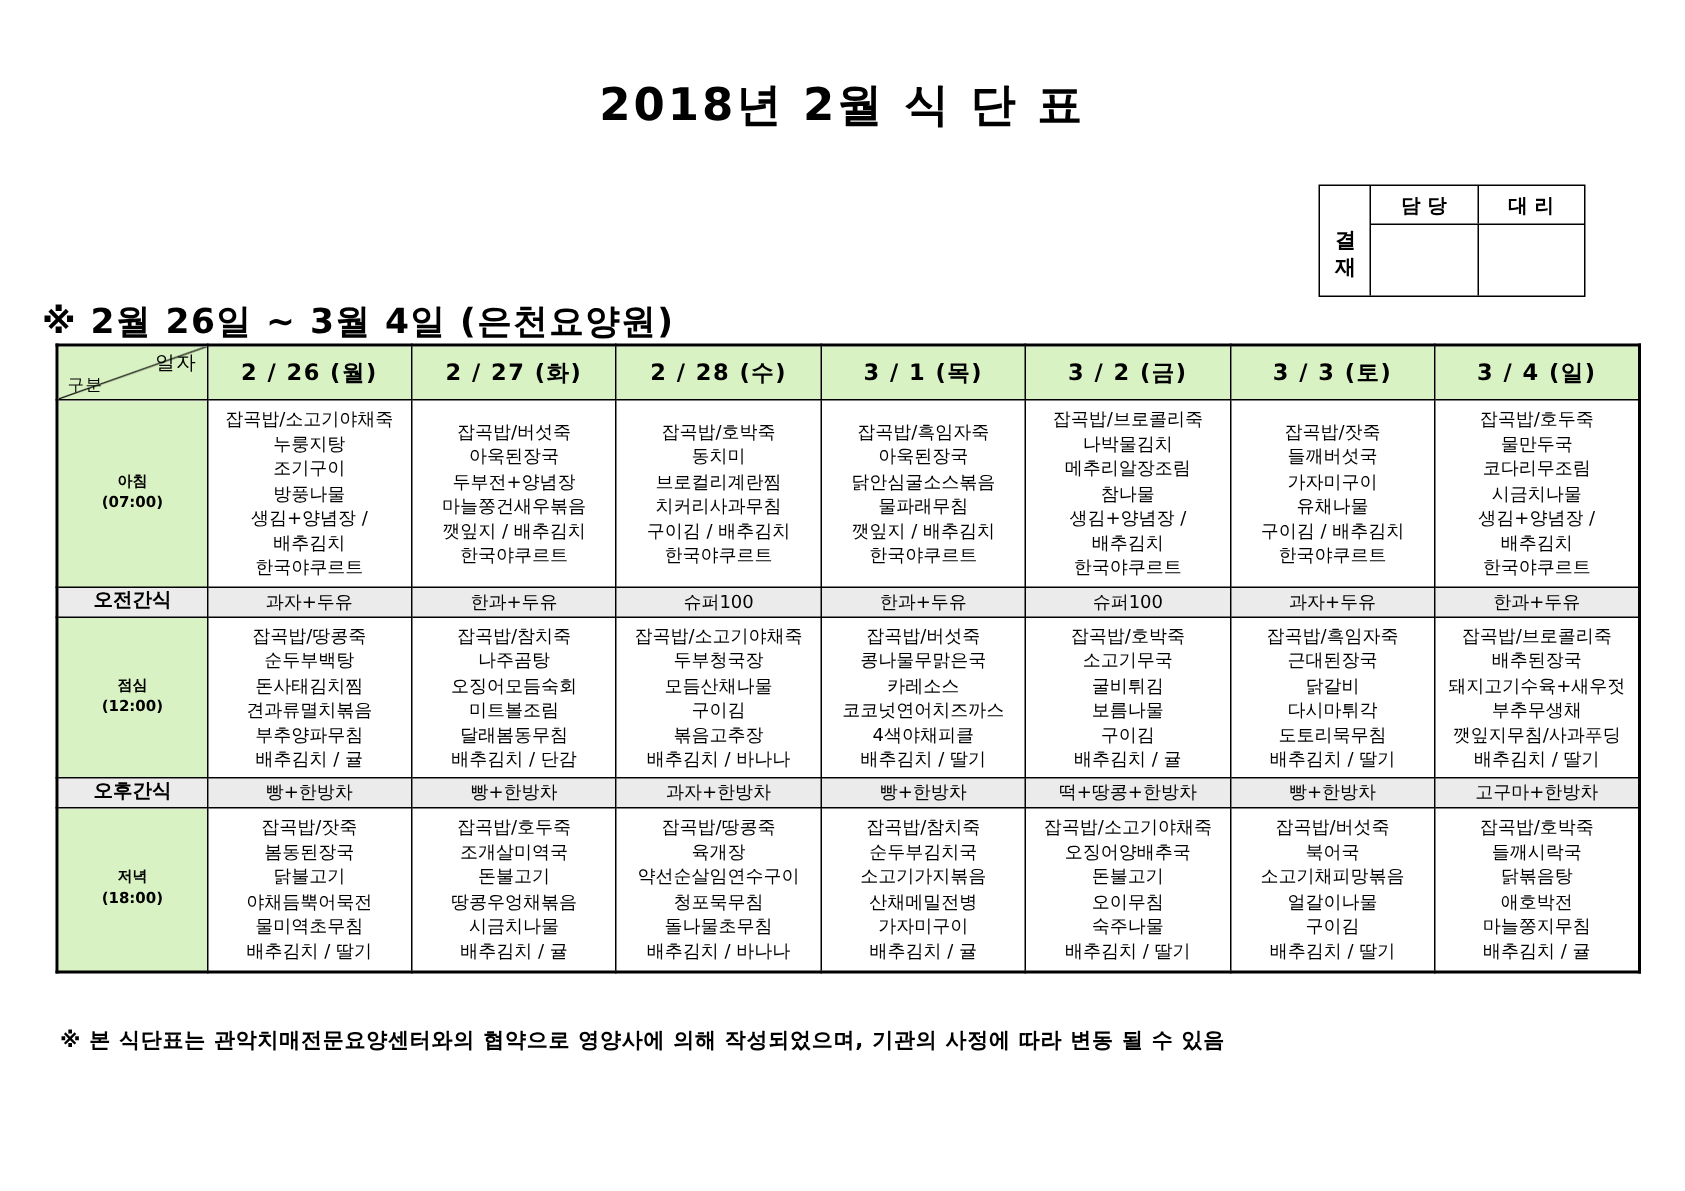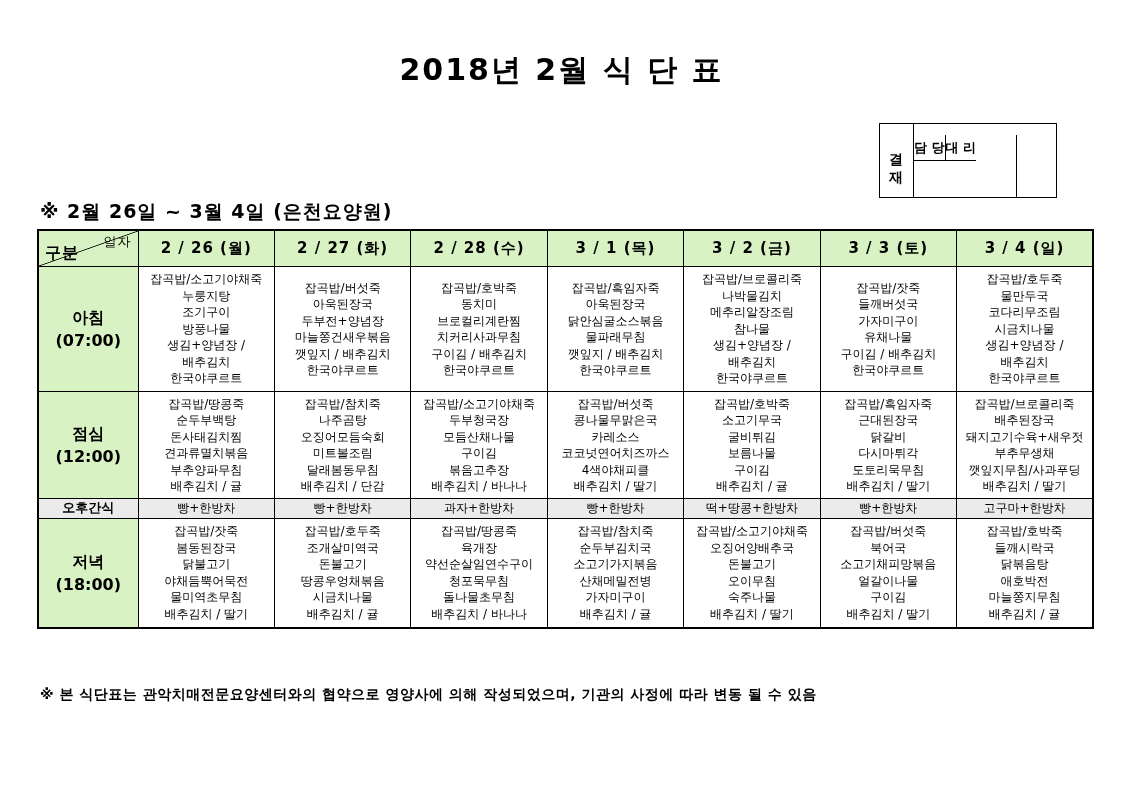--- a/index.html
+++ b/index.html
@@ -14,55 +14,55 @@
   }
   
   .approval{
     position:absolute;top:123px;right:66px;width:178px;height:75px;
     border:1px solid #000;display:flex;box-sizing:border-box;background:#fff;
   }
   .approval .stamp{
     width:33px;border-right:1px solid #000;display:flex;align-items:center;justify-content:center;
     writing-mode:vertical-lr;text-orientation:upright;font-size:14px;font-weight:bold;letter-spacing:4px;
   }
-  .approval .cols{flex:1;display:flex;flex-direction:row;margin-top:11px;}
+  .approval .cols{flex:1;display:flex;flex-direction:column;}
   .approval .head{display:flex;height:25px;border-bottom:1px solid #000;}
   .approval .head div{
     flex:1;display:flex;align-items:center;justify-content:center;
     font-size:13px;font-weight:bold;
   }
   .approval .head div:first-child{border-right:1px solid #000;}
   .approval .body{display:flex;flex:1;}
   .approval .body div{flex:1;}
   .approval .body div:first-child{border-right:1px solid #000;}
   
   .period{
-    position:absolute;top:199px;left:40px;font-size:19px;font-weight:bold;letter-spacing:1px;
+    position:absolute;top:199px;left:28px;font-size:23px;font-weight:bold;letter-spacing:1px;
   }
   
   table.menu{
     position:absolute;top:229px;left:37px;width:1057px;
     border-collapse:collapse;table-layout:fixed;border:2px solid #000;
   }
   table.menu th,table.menu td{
     border:1px solid #000;padding:0 2px;text-align:center;vertical-align:middle;
     overflow:hidden;
   }
   .day-head{
     background:#d9f2c3;height:35px;font-size:15px;font-weight:bold;letter-spacing:1px;
   }
   .corner{
     background:
       linear-gradient(to bottom right,transparent calc(50% - 0.8px),#000 50%,transparent calc(50% + 0.8px)),
       #d9f2c3;
     position:relative;padding:0;
   }
   .corner .c-top{position:absolute;top:2px;right:6px;font-size:13px;font-weight:normal;}
-  .corner .c-bottom{position:absolute;bottom:2px;left:6px;font-size:16px;font-weight:bold;}
-  .row-label{background:#d9f2c3;font-size:16px;font-weight:bold;line-height:1.45;}
+  .corner .c-bottom{position:absolute;bottom:2px;left:6px;font-size:11px;font-weight:normal;}
+  .row-label{background:#d9f2c3;font-size:10px;font-weight:bold;line-height:1.45;}
   tr.snack .row-label{background:#ebebeb;font-size:13px;font-weight:bold;}
   tr.snack td{background:#ebebeb;font-size:12px;}
   tr.meal td{font-size:12px;}
   .menu-line{line-height:16.5px;white-space:nowrap;}
   tr.row-breakfast{height:125px;}
   tr.row-am-snack{height:20px;}
   tr.row-lunch{height:107px;}
   tr.row-pm-snack{height:20px;margin-left:36px;}
   tr.row-dinner{height:109px;}
   
@@ -175,20 +175,46 @@
         <td>
           <div class="menu-line">잡곡밥/호두죽</div>
           <div class="menu-line">물만두국</div>
           <div class="menu-line">코다리무조림</div>
           <div class="menu-line">시금치나물</div>
           <div class="menu-line">생김+양념장 /</div>
           <div class="menu-line">배추김치</div>
           <div class="menu-line">한국야쿠르트</div>
         </td>
       </tr>
+      <tr class="snack row-am-snack">
+        <th class="row-label">
+          <div>오전간식</div>
+        </th>
+        <td>
+          <div class="menu-line">과자+두유</div>
+        </td>
+        <td>
+          <div class="menu-line">한과+두유</div>
+        </td>
+        <td>
+          <div class="menu-line">슈퍼100</div>
+        </td>
+        <td>
+          <div class="menu-line">한과+두유</div>
+        </td>
+        <td>
+          <div class="menu-line">슈퍼100</div>
+        </td>
+        <td>
+          <div class="menu-line">과자+두유</div>
+        </td>
+        <td>
+          <div class="menu-line">한과+두유</div>
+        </td>
+      </tr>
       <tr class="meal row-lunch">
         <th class="row-label">
           <div>점심</div>
           <div>(12:00)</div>
         </th>
         <td>
           <div class="menu-line">잡곡밥/땅콩죽</div>
           <div class="menu-line">순두부백탕</div>
           <div class="menu-line">돈사태김치찜</div>
           <div class="menu-line">견과류멸치볶음</div>

